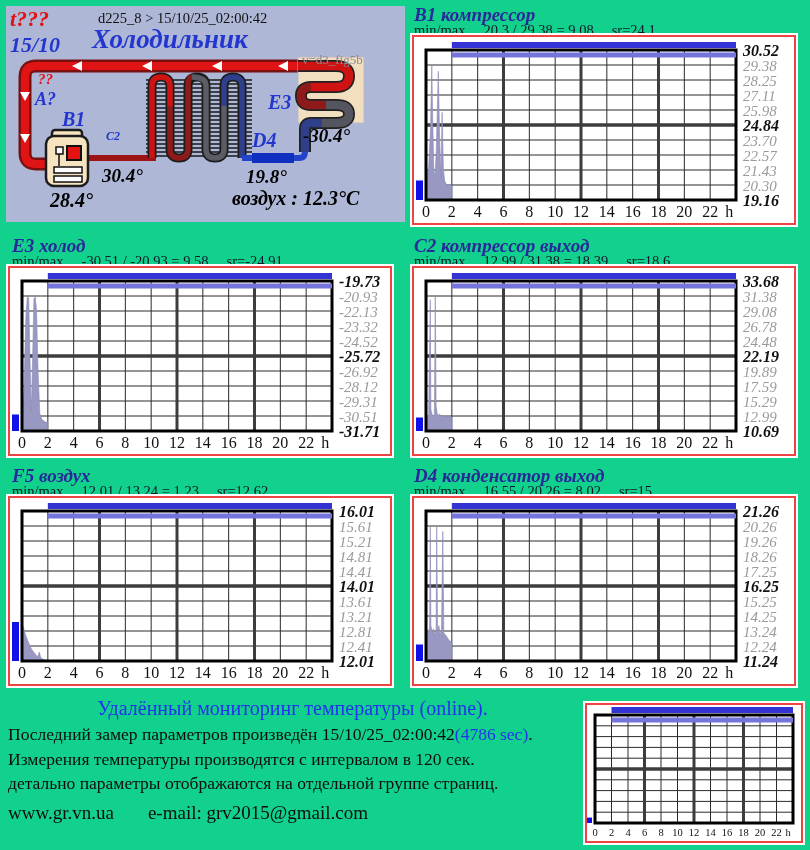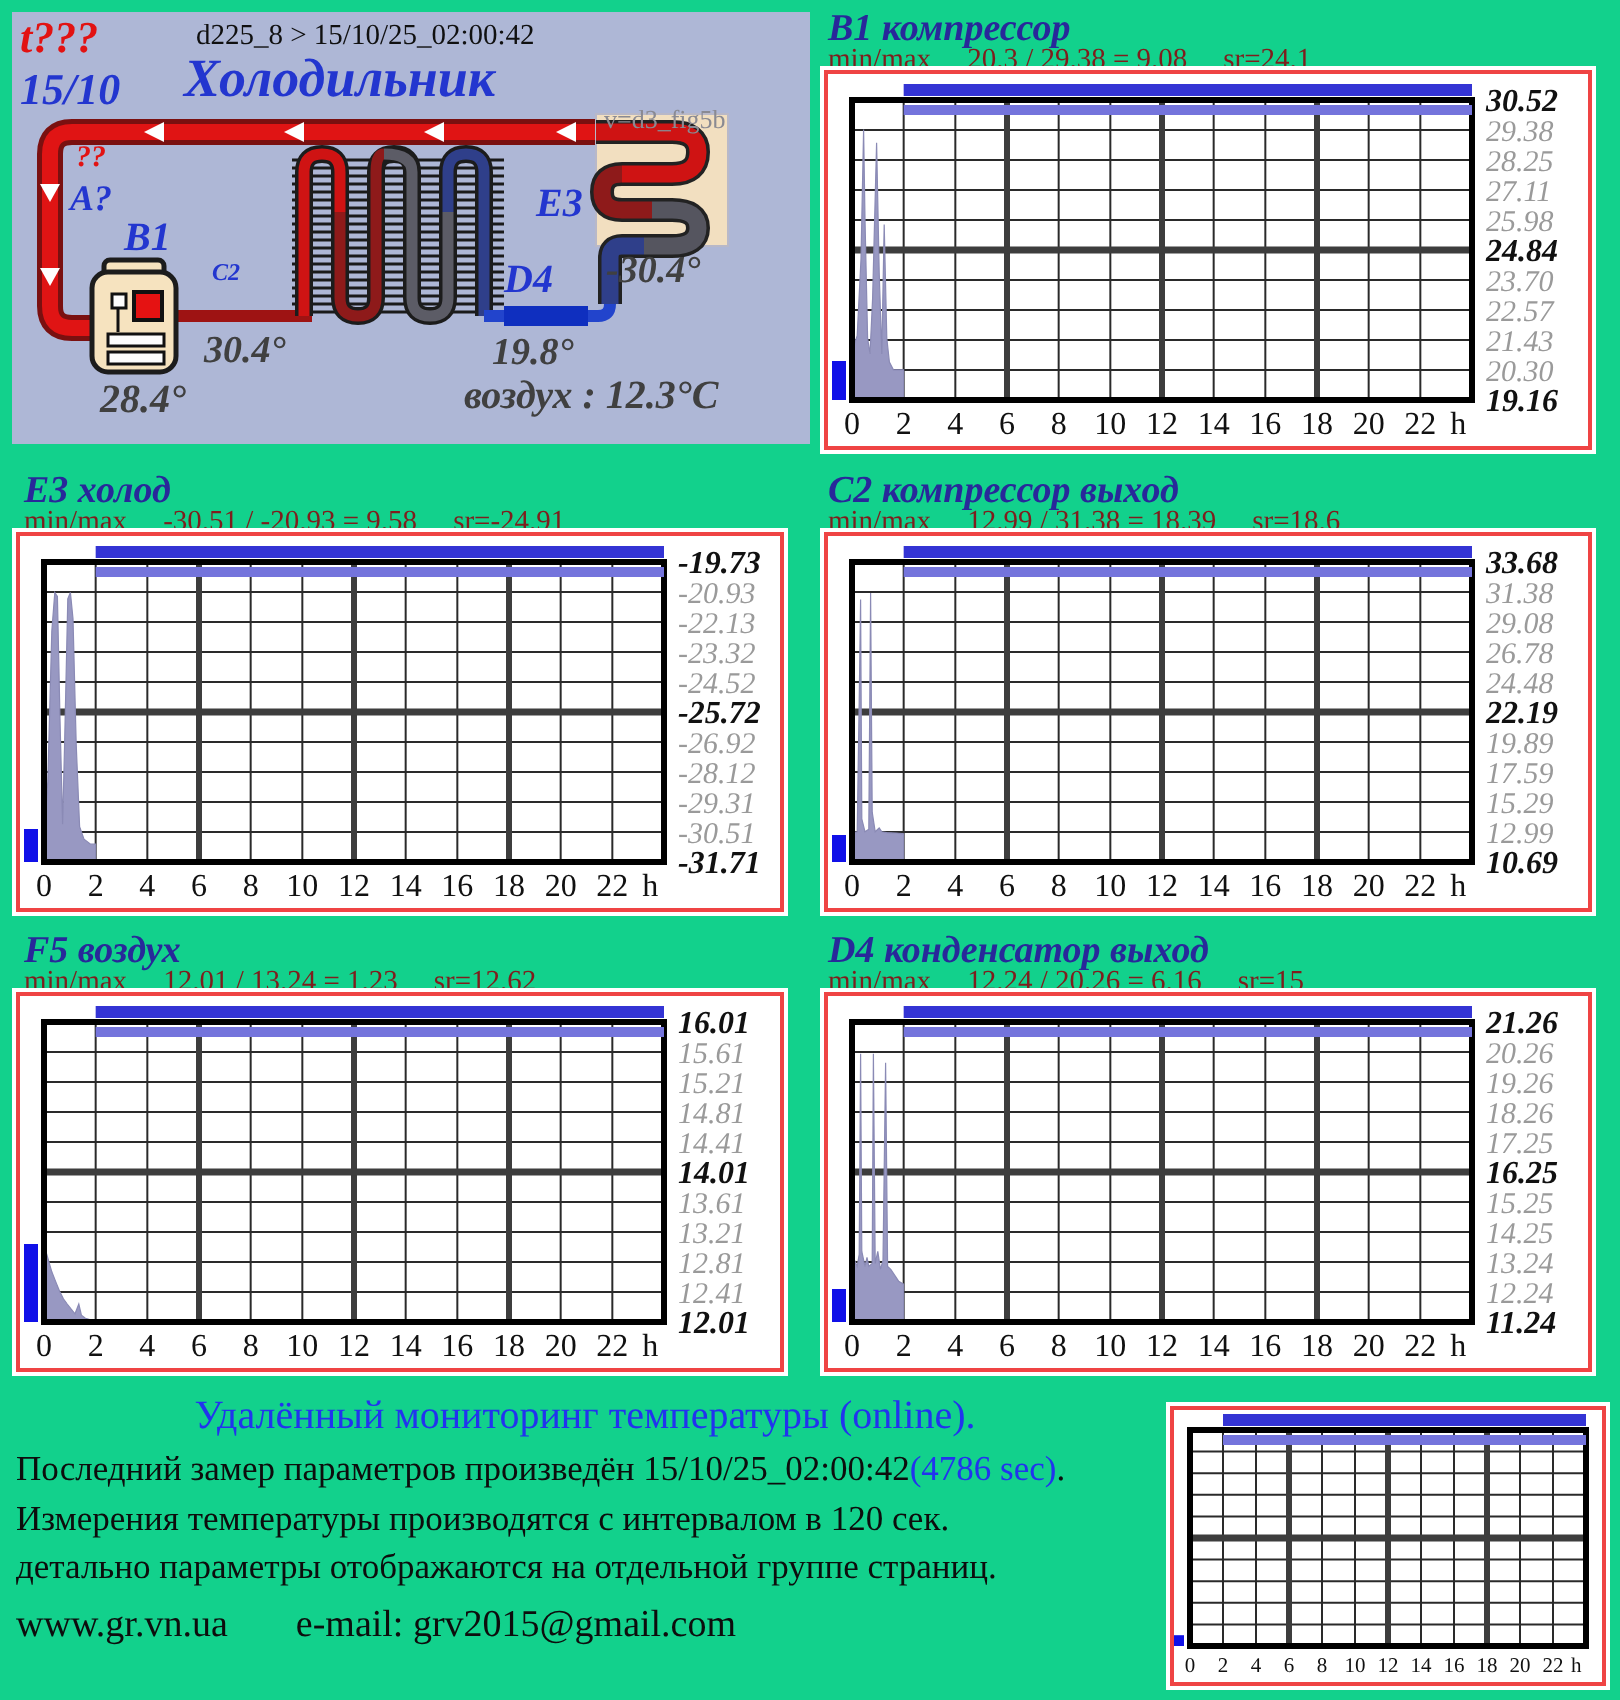--- a/index.html
+++ b/index.html
@@ -7,26 +7,26 @@
     width:810px;height:850px;position:relative;overflow:hidden;
     background:#12d18c;
     font-family:"Liberation Serif","DejaVu Serif",serif;
   }
   .abs{position:absolute;}
   
   .diagram{left:6px;top:6px;width:399px;height:216px;background:#aeb7d6;}
   .diagram .lbl{position:absolute;white-space:nowrap;line-height:1;}
   .t-red{color:#e21212;font-weight:bold;font-style:italic;}
   .t-blue{color:#2336cf;font-weight:bold;font-style:italic;}
-  .t-dred{color:#404040;font-weight:bold;font-style:italic;}
+  .t-dred{color:#000000;font-weight:bold;font-style:italic;}
   .t-hdr{color:#101010;}
   .t-ver{color:#8a8a92;}
   
   .chart-title{position:absolute;font-size:19px;font-weight:bold;font-style:italic;color:#28289a;line-height:1;white-space:nowrap;}
-  .chart-sub{position:absolute;font-size:14.5px;color:#7f1d1d;line-height:1;white-space:nowrap;}
+  .chart-sub{position:absolute;font-size:14.5px;color:#0f172a;line-height:1;white-space:nowrap;}
   .chart-sub span{margin-right:18px;}
   .panel{position:absolute;border:2px solid #ffffff;background:#ef4444;padding:2px;}
   .panel-in{background:#ffffff;font-size:0;}
   
   .foot-head{left:10px;top:697px;width:565px;text-align:center;font-size:20px;color:#2233ee;white-space:nowrap;}
   .foot-para{left:8px;top:722px;width:578px;font-size:17.5px;line-height:24.5px;color:#0d0d0d;}
   .foot-blue{color:#2233ee;}
   .foot-site{left:8px;top:802px;font-size:19px;color:#0d0d0d;}
   .foot-site span{margin-right:34px;}
   svg text{font-family:"Liberation Serif","DejaVu Serif",serif;}
@@ -335,21 +335,21 @@
         <text x="218.66666666666666" y="180" font-size="16" fill="#111111" text-anchor="middle">16</text>
         <text x="244.5" y="180" font-size="16" fill="#111111" text-anchor="middle">18</text>
         <text x="270.3333333333333" y="180" font-size="16" fill="#111111" text-anchor="middle">20</text>
         <text x="296.16666666666663" y="180" font-size="16" fill="#111111" text-anchor="middle">22</text>
         <text x="311.16666666666663" y="180" font-size="16" fill="#111111" text-anchor="start">h</text>
       </svg></div>
   </div>
 
 <div class="abs chart-title" style="left:414px;top:466px;">D4 конденсатор выход</div>
 <div class="abs chart-sub" style="left:414px;top:484px;">
-  <span>min/max</span><span>12.24 / 20.26 = 6.16</span><span>sr=15</span>
+  <span>min/max</span><span>16.55 / 20.26 = 8.02</span><span>sr=15</span>
 </div>
 <div class="abs panel" style="left:410px;top:494px;">
     <div class="panel-in"><svg width="380" height="186">
         <rect x="12" y="13" width="310" height="150" fill="#ffffff"></rect>
         <line x1="12" y1="28" x2="322" y2="28" stroke="#2a2a2a" stroke-width="1"></line>
         <line x1="12" y1="43" x2="322" y2="43" stroke="#2a2a2a" stroke-width="1"></line>
         <line x1="12" y1="58" x2="322" y2="58" stroke="#2a2a2a" stroke-width="1"></line>
         <line x1="12" y1="73" x2="322" y2="73" stroke="#2a2a2a" stroke-width="1"></line>
         <line x1="12" y1="103" x2="322" y2="103" stroke="#2a2a2a" stroke-width="1"></line>
         <line x1="12" y1="118" x2="322" y2="118" stroke="#2a2a2a" stroke-width="1"></line>

